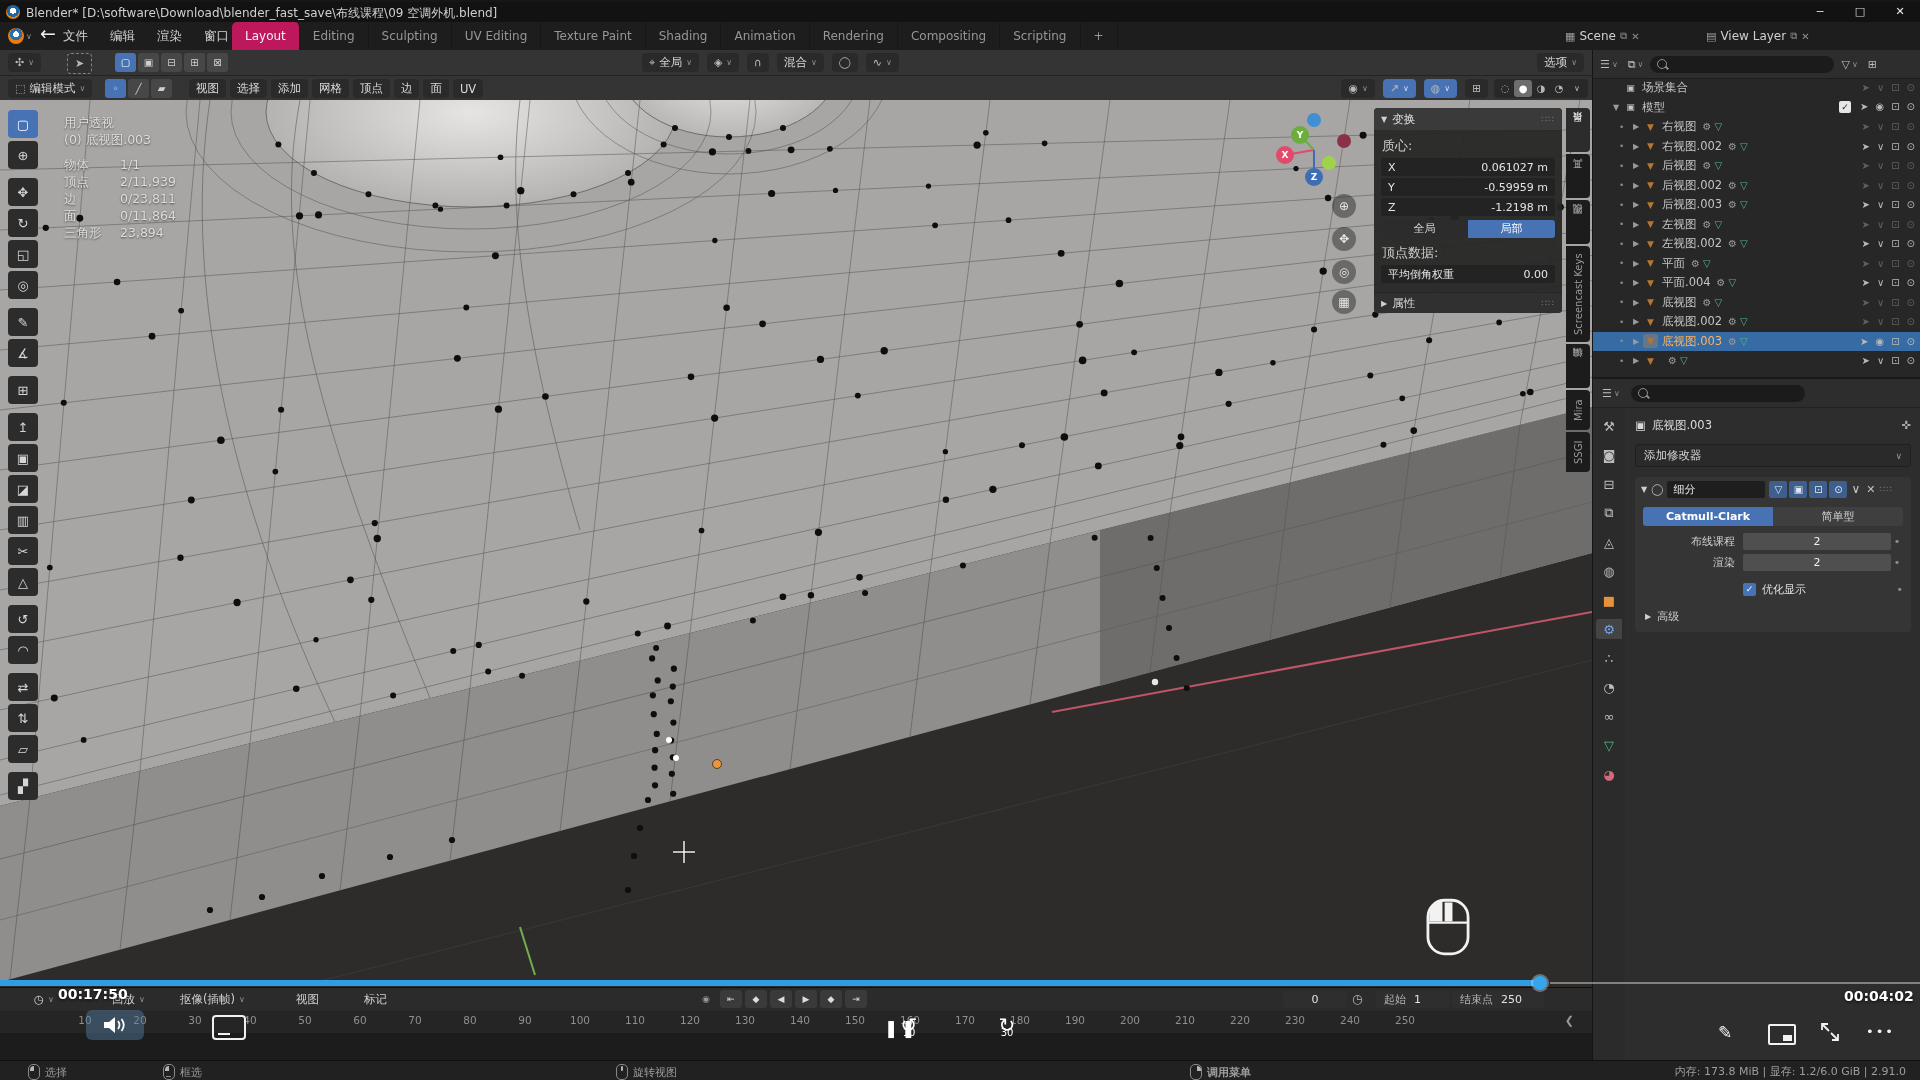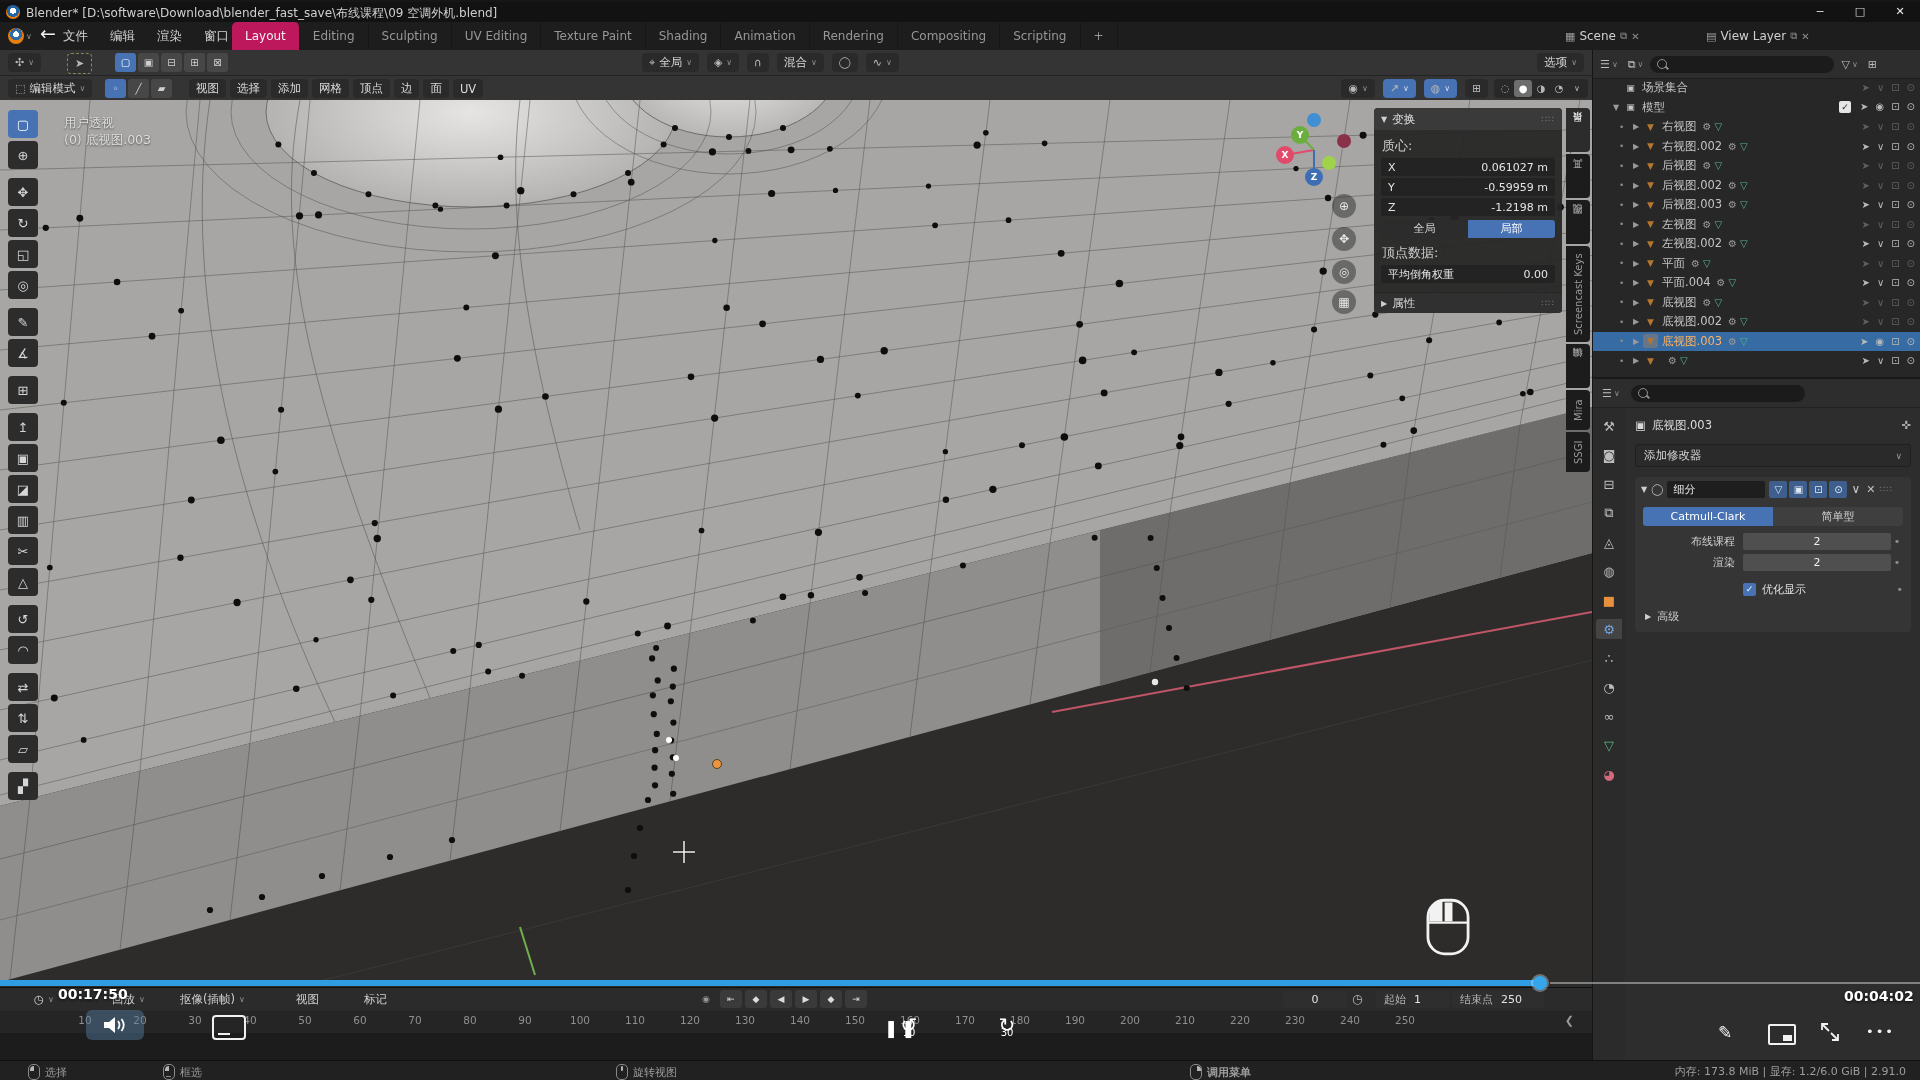--- a/index.html
+++ b/index.html
@@ -129,21 +129,21 @@
     display:flex;align-items:center;padding:0 8px;color:#d6d6d6;font-size:11.5px;}
   .addmod .caret{margin-left:auto;color:#9a9a9a;font-size:9px;}
   #modpanel{margin-top:10px;background:#353535;border-radius:4px;overflow:hidden;padding-bottom:8px;}
   .mp-h{height:24px;display:flex;align-items:center;gap:4px;padding:0 6px;background:#353535;}
   .mp-h .nmf{width:86px;height:17px;background:#1e1e1e;border-radius:2px;color:#e8e8e8;font-size:11px;line-height:17px;padding:0 6px;}
   .mtg{width:18px;height:17px;border-radius:2px;background:#3e5e8e;color:#dfe9f5;font-size:10px;display:flex;align-items:center;justify-content:center;}
   .mp-h .x{color:#c2c2c2;font-size:11px;margin-left:2px;}
   .mp-h .grip{color:#7b7b7b;font-size:9px;letter-spacing:1px;}
   .typebtns{display:flex;margin:6px 8px;height:19px;border-radius:3px;overflow:hidden;}
   .typebtns .tb{flex:1;text-align:center;line-height:19px;font-size:11px;background:#3f3f3f;color:#d5d5d5;}
-  .typebtns .tb.on{background:#4772b3;color:#fff;}
+  .typebtns .tb.on{background:#4772b3;color:#fff;font-weight:bold;}
   .mrow{display:flex;align-items:center;height:19px;margin:2px 8px;font-size:11px;color:#cfcfcf;}
   .mrow .ml{width:92px;text-align:right;padding-right:8px;}
   .mrow .mf{flex:1;height:17px;background:#4f4f4f;border-radius:2px;color:#f2f2f2;text-align:center;line-height:17px;}
   .mrow .dot{width:12px;text-align:center;color:#909090;}
   .mchk{display:flex;align-items:center;gap:6px;margin:10px 8px 2px 108px;font-size:11px;color:#e0e0e0;}
   .mchk .box{width:13px;height:13px;background:#4772b3;border-radius:2px;color:#fff;font-size:9px;line-height:13px;text-align:center;}
   .mchk .dot{margin-left:auto;color:#909090;}
   .madv{margin:12px 8px 0 10px;color:#cfcfcf;font-size:11px;display:flex;gap:6px;align-items:center;}
 
   
@@ -571,20 +571,42 @@
         <div class="tool gap">⇄</div>
         <div class="tool">⇅</div>
         <div class="tool">▱</div>
         <div class="tool gap">▞</div>
       </div>
 
     <div id="stats">
       <div>用户透视</div>
       <div>(0) 底视图.003</div>
       <div class="gap"></div>
+      <div id="stats-rows">
+          <div class="srow">
+            <span class="sl">物体</span>
+            <span>1/1</span>
+          </div>
+          <div class="srow">
+            <span class="sl">顶点</span>
+            <span>2/11,939</span>
+          </div>
+          <div class="srow">
+            <span class="sl">边</span>
+            <span>0/23,811</span>
+          </div>
+          <div class="srow">
+            <span class="sl">面</span>
+            <span>0/11,864</span>
+          </div>
+          <div class="srow">
+            <span class="sl">三角形</span>
+            <span>23,894</span>
+          </div>
+        </div>
     </div>
 
     <svg class="abs" id="gizmo" style="left:1268px;top:2px" width="96" height="96">
         <line x1="46" y1="48" x2="17" y2="53" stroke="#e24a6c" stroke-width="2"></line>
         <line x1="46" y1="48" x2="32" y2="33" stroke="#6bae3e" stroke-width="2"></line>
         <line x1="46" y1="48" x2="46" y2="75" stroke="#3d6eb4" stroke-width="2"></line>
         <circle cx="46" cy="18" r="7" fill="#3f8fd2"></circle>
         <circle cx="76" cy="39" r="7" fill="#8a3148"></circle>
         <circle cx="61" cy="61" r="7" fill="#9fd34a"></circle>
         <circle cx="17" cy="53" r="9" fill="#e24a6c"></circle>

